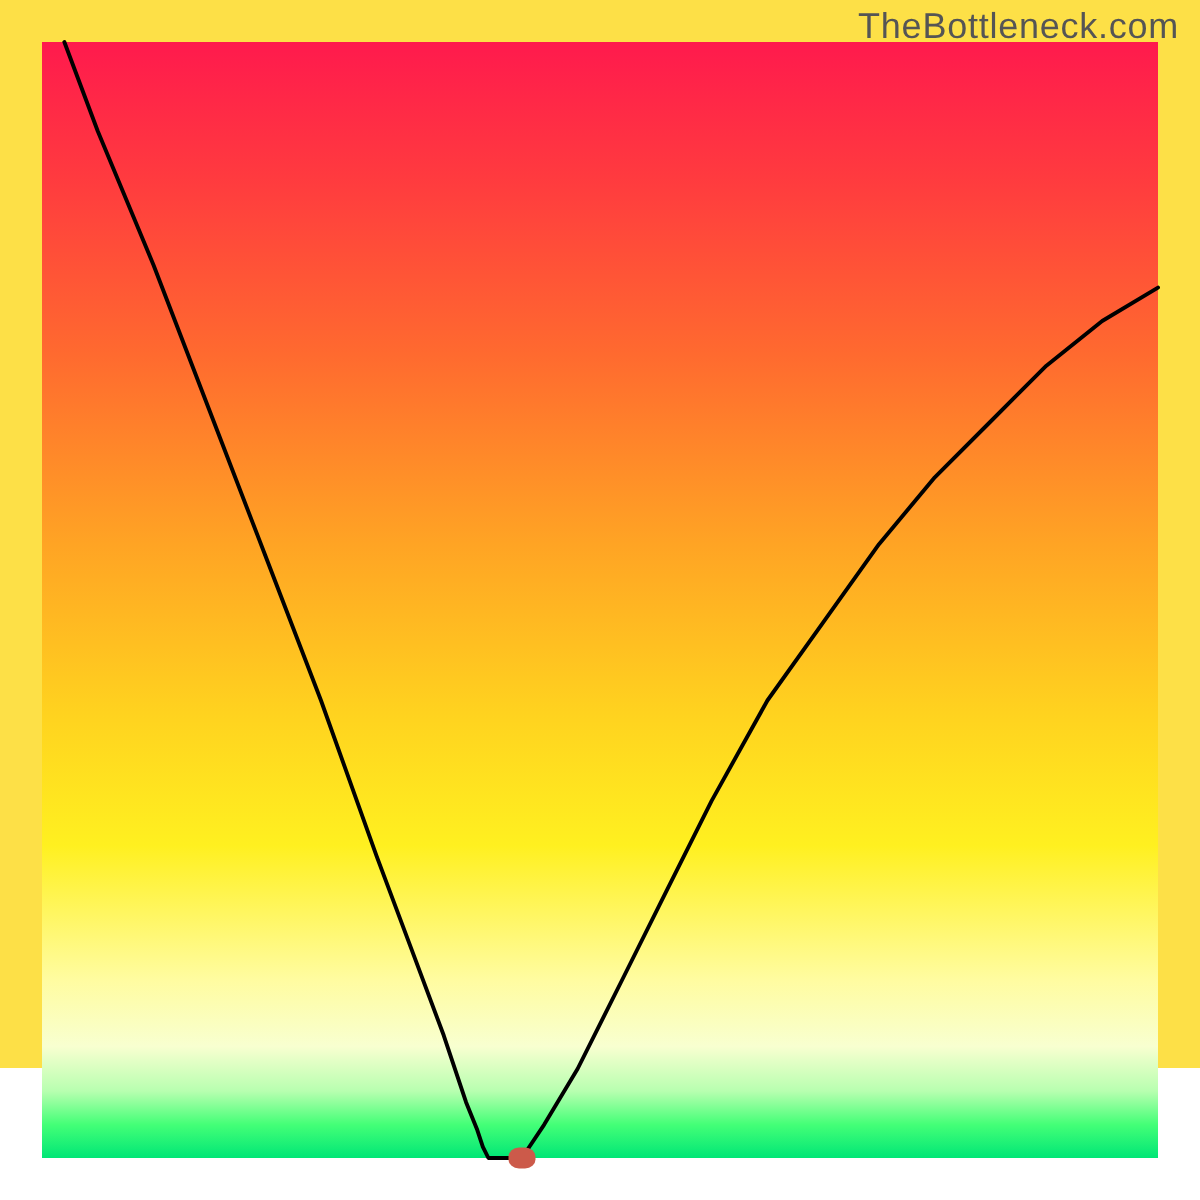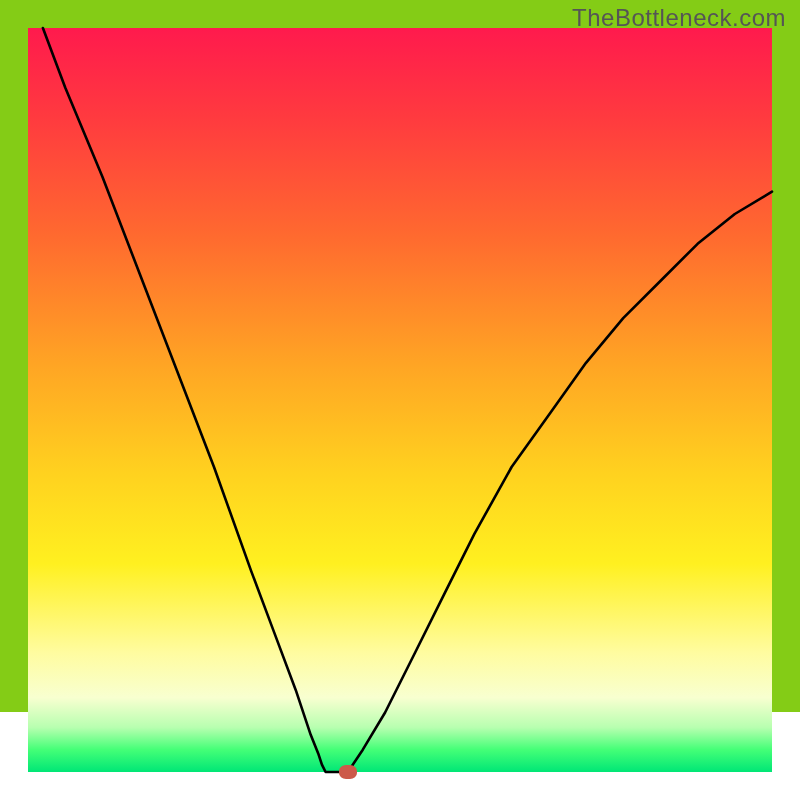--- a/index.html
+++ b/index.html
@@ -7,21 +7,21 @@
     padding: 0;
     width: 800px;
     height: 800px;
     overflow: hidden;
     font-family: Arial, Helvetica, sans-serif;
   }
   .frame {
     position: relative;
     width: 800px;
     height: 712px;
-    background: #84cc16;
+    background: #fde047;
   }
   .watermark {
     position: absolute;
     top: 4px;
     right: 14px;
     color: #555;
     font-size: 24px;
     font-weight: 500;
     letter-spacing: 0.5px;
     z-index: 5;

